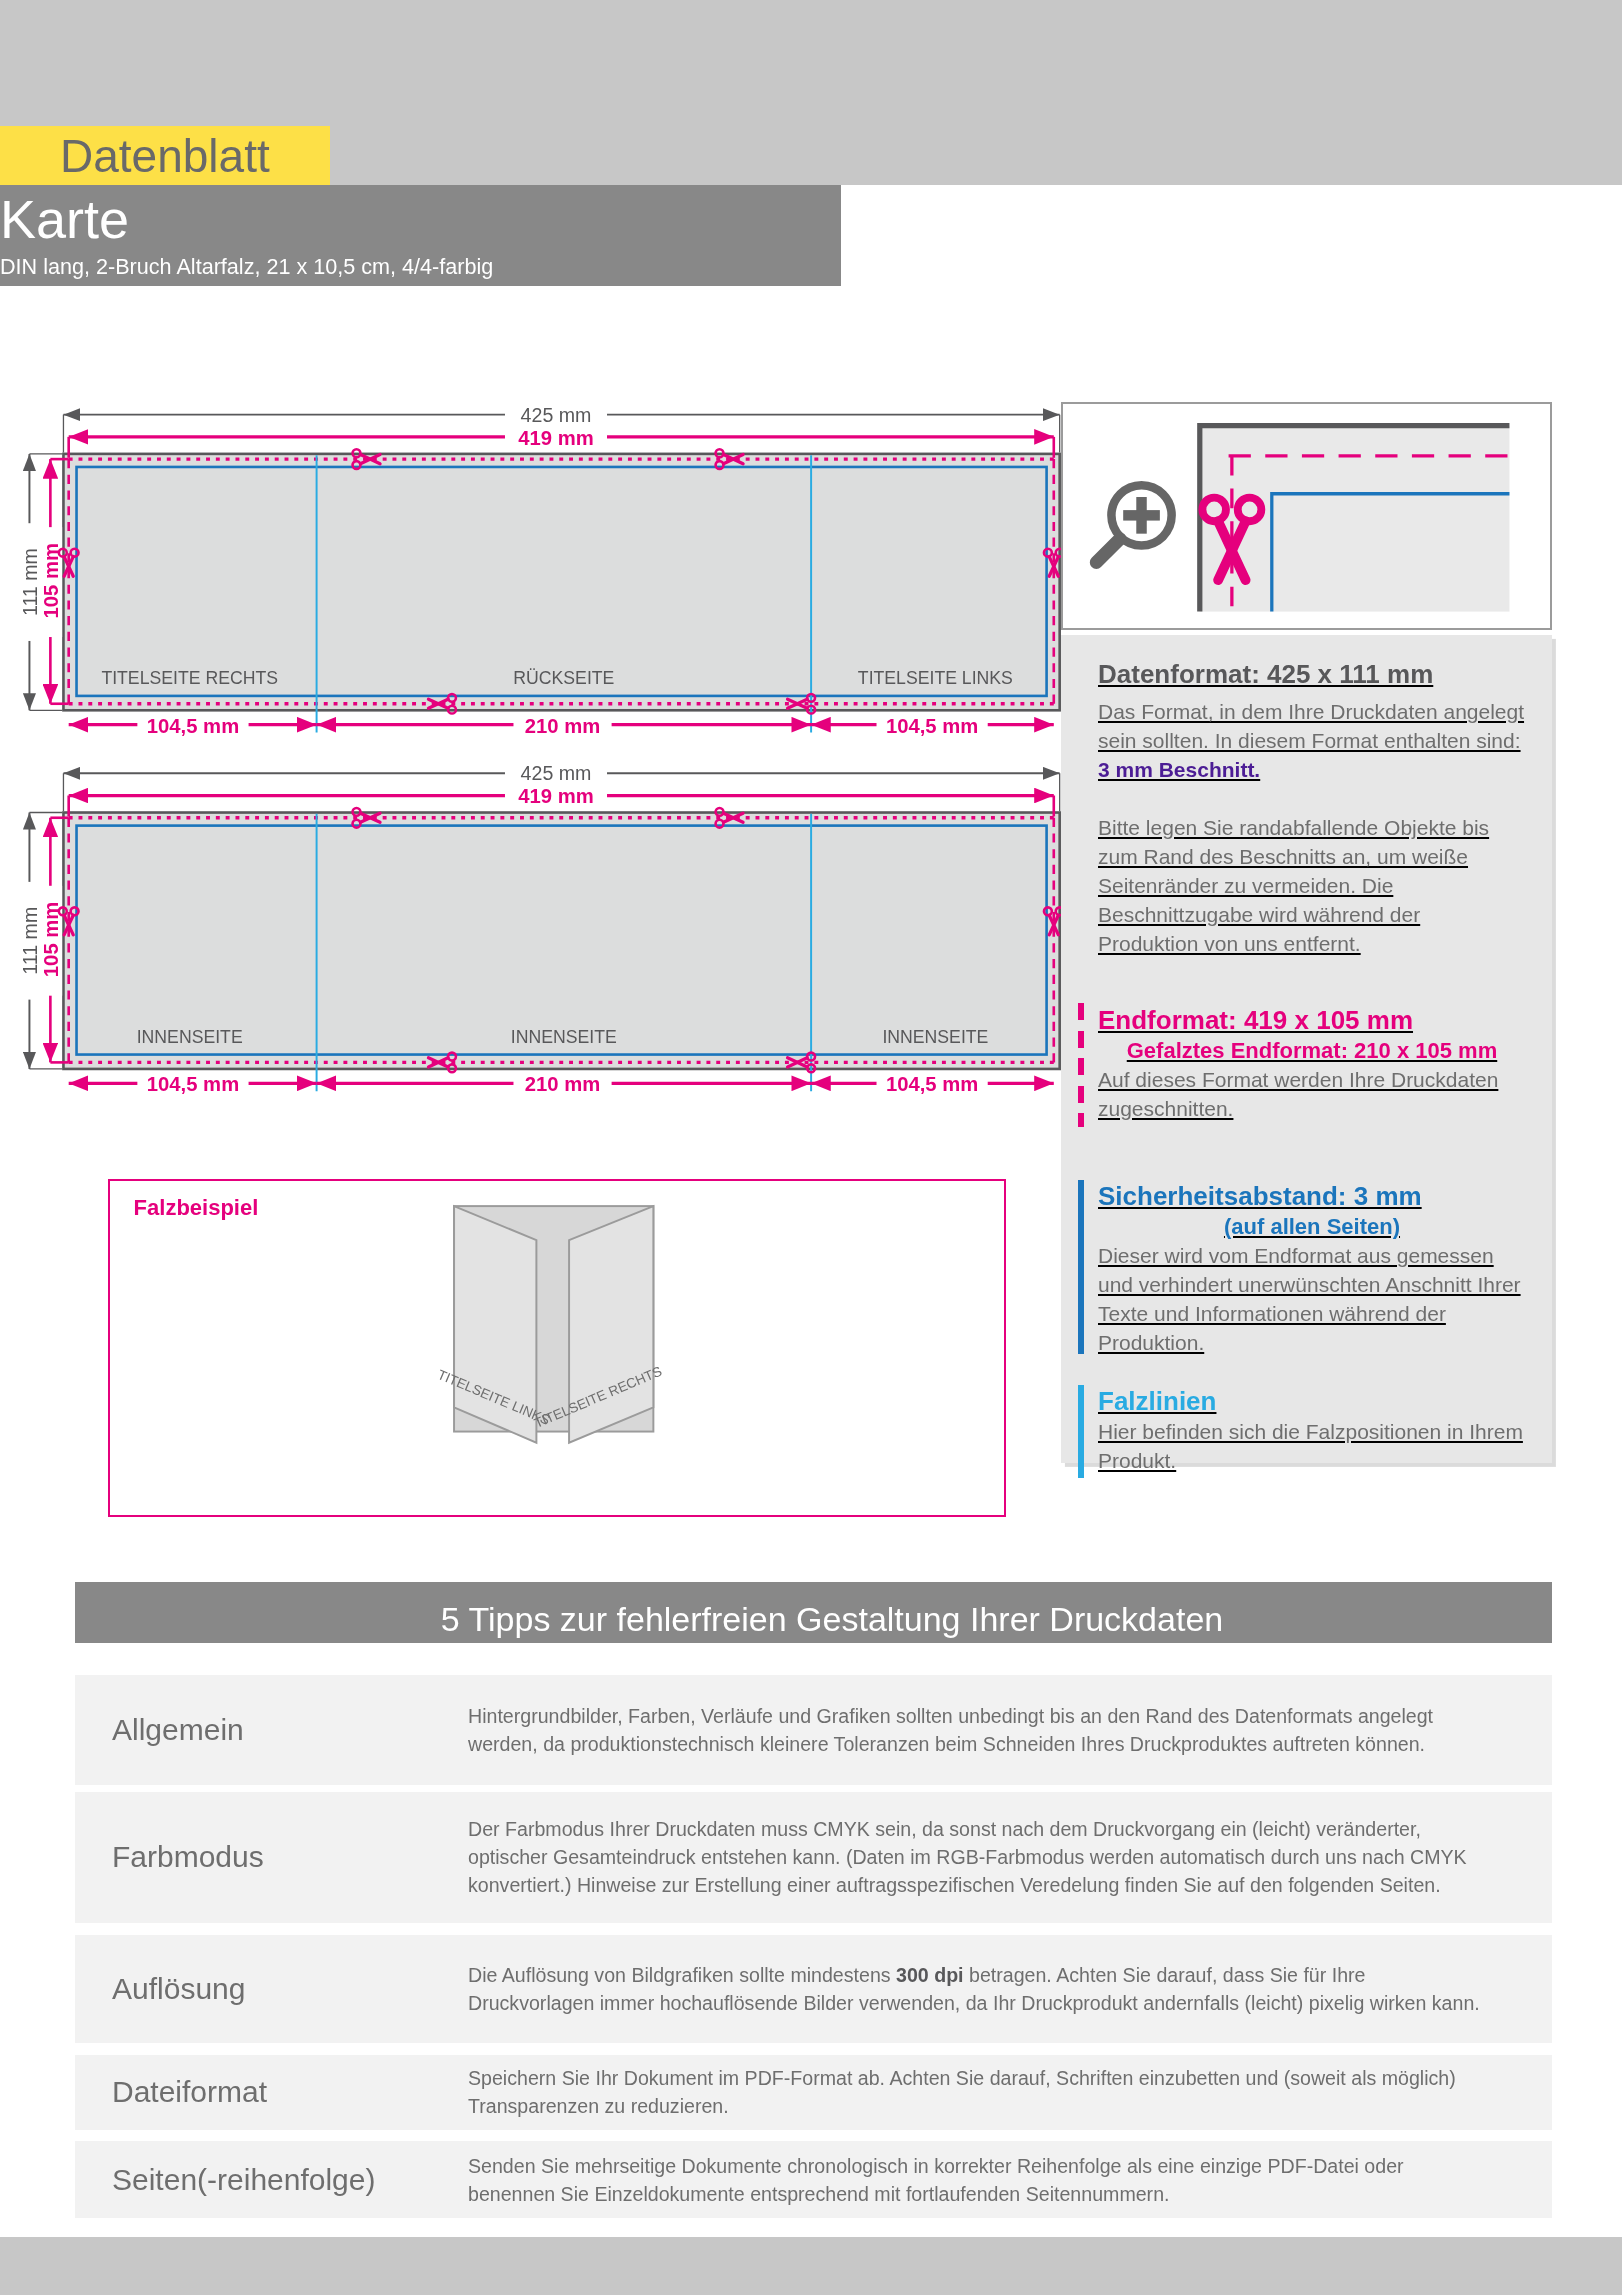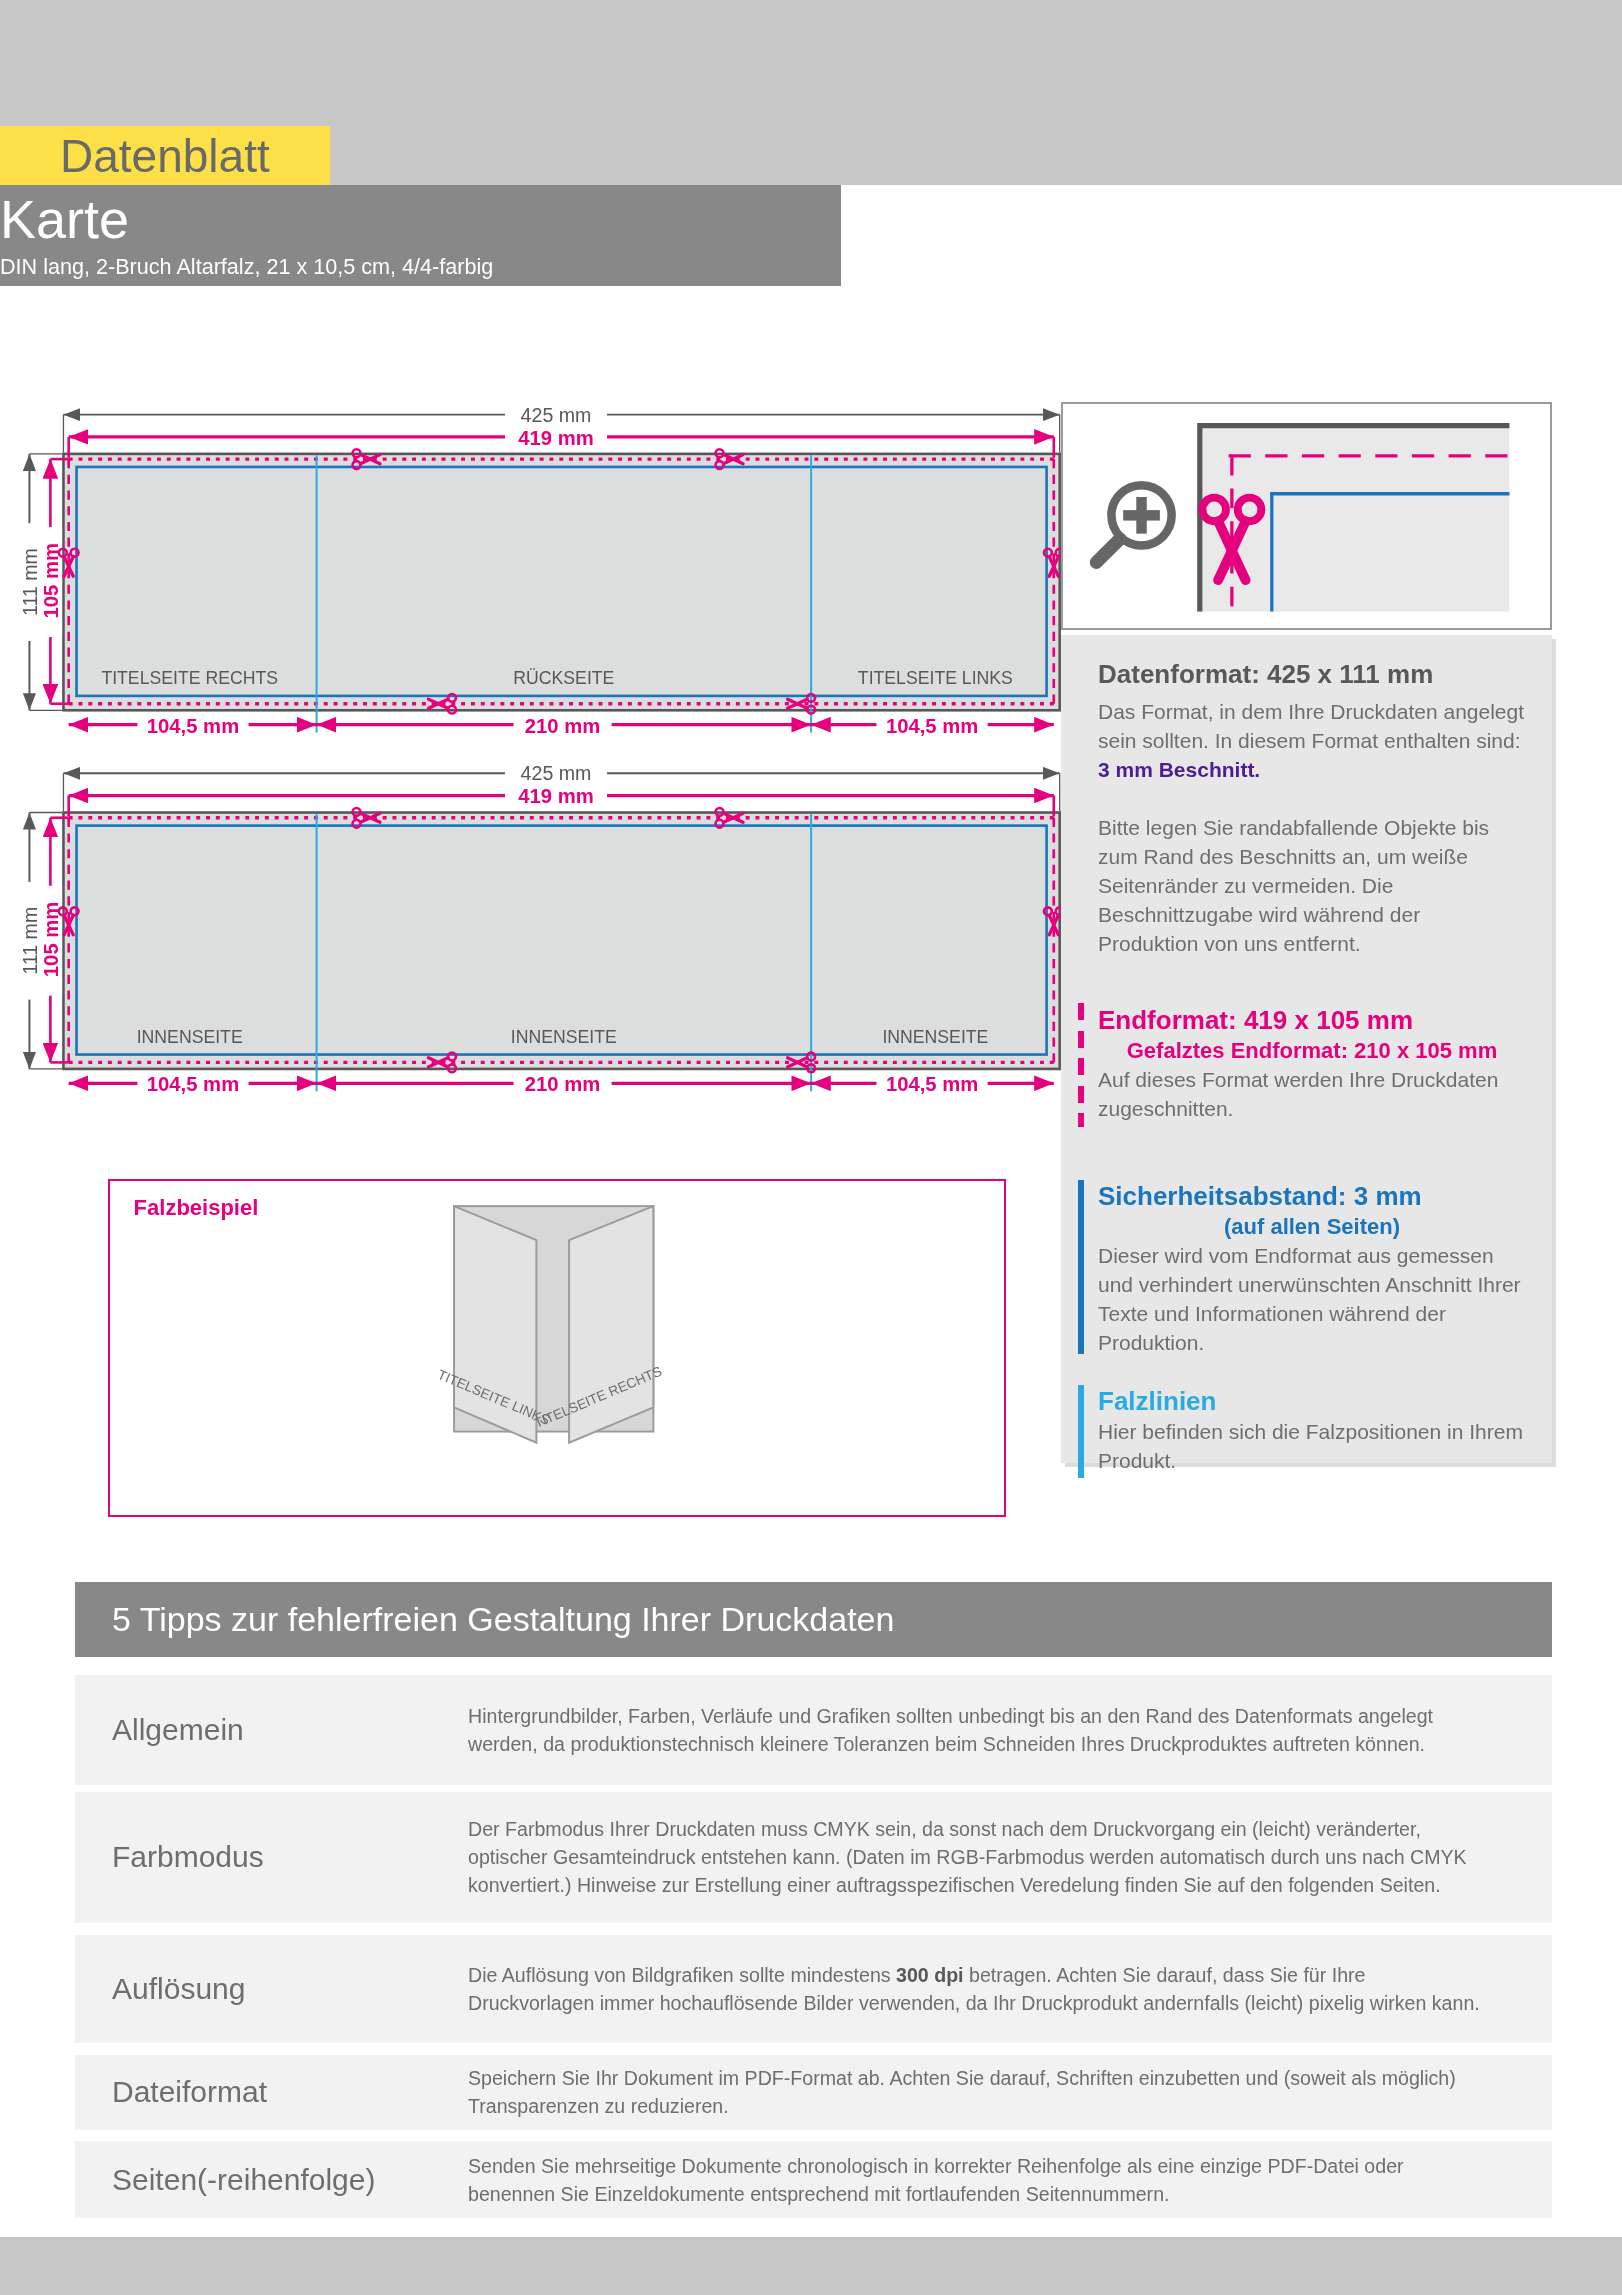--- a/index.html
+++ b/index.html
@@ -23,39 +23,39 @@
   text.panel-lab { fill:#58585a; font-size:27px; }
 
   
   .falz-box { left:108px; top:1179px; width:898px; height:338px; border:2.6px solid #e5007d; background:#ffffff; }
   .falz-title { position:absolute; left:23.6px; top:14.4px; font-size:22px; font-weight:bold; color:#e5007d; }
 
   
   .mag-box { left:1061px; top:402px; width:491px; height:228px; border:2px solid #9b9b9b; background:#ffffff; }
 
   
-  .info-panel { left:1061px; top:635px; width:491px; height:828px; background:#e7e7e7; padding:23.6px 26px 19.6px 37px; box-shadow:3.9px 3.9px 0 rgba(0,0,0,0.14); }
+  .info-panel { left:1061px; top:635px; width:491px; height:828px; background:#e7e7e7; padding:23.6px 26px 19.6px 37px; box-shadow:3.9px 3.9px 0 rgba(0,0,0,0.14);text-decoration:underline; }
   .ip-h { font-size:26px; font-weight:bold; color:#58585a; line-height:31px; }
   .ip-p { font-size:21px; color:#6e6e6e; line-height:29px; }
   .ip-section { position:relative; }
   .ip-h.mag, .ip-sub.mag { color:#e5007d; }
   .ip-h.blu, .ip-sub.blu { color:#1b75bc; }
   .ip-h.lbl, .ip-sub.lbl { color:#29abe2; }
   .ip-sub { font-size:22px; font-weight:bold; line-height:29px;text-align:center; }
   .mt1 { margin-top:7.9px; } .mt2 { margin-top:29px; }
   .sec-end { margin-top:47px; }
   .sec-safe { margin-top:58px; }
   .sec-fold { margin-top:29px; }
   .sec-end::before { content:""; position:absolute; left:-19.6px; top:-2.6px; bottom:-3.9px; width:5.9px;
       background:repeating-linear-gradient(180deg,#e5007d 0 17px,rgba(0,0,0,0) 17px 27.5px); }
   .sec-safe::before { content:""; position:absolute; left:-19.6px; top:-1.3px; bottom:3.9px; width:5.9px; background:#1b75bc; }
   .sec-fold::before { content:""; position:absolute; left:-19.6px; top:-1.3px; bottom:-2.6px; width:5.9px; background:#29abe2; }
 
   
-  .tips-bar { left:75px; top:1582px; width:1477px; height:75px; background:#888888; }
+  .tips-bar { left:75px; top:1582px; width:1477px; height:61px; background:#888888;text-align:center; }
   .tips-bar span { display:block; color:#ffffff; font-size:34px; line-height:75px; padding-left:37px; }
   .tips-rows { left:75px; top:1675px; width:1477px; }
   .tip-row { background:#f2f2f2; display:flex; align-items:center; }
   .tip-label { flex:0 0 393px; padding-left:37px; font-size:30px; color:#6e6e6e; }
   .tip-text { flex:1; padding-right:56px; font-size:19.6px; line-height:28px; color:#6e6e6e; }
   .r1 { height:110px; } .r2 { height:131px; margin-top:6.5px; } .r3 { height:108px; margin-top:12.4px; }
   .r4 { height:75px; margin-top:11.8px; } .r5 { height:77px; margin-top:11.8px; }
 
   .footer-band { left:0; top:2237px; width:1623px; height:58px; background:#c7c7c7; }
 </style>

